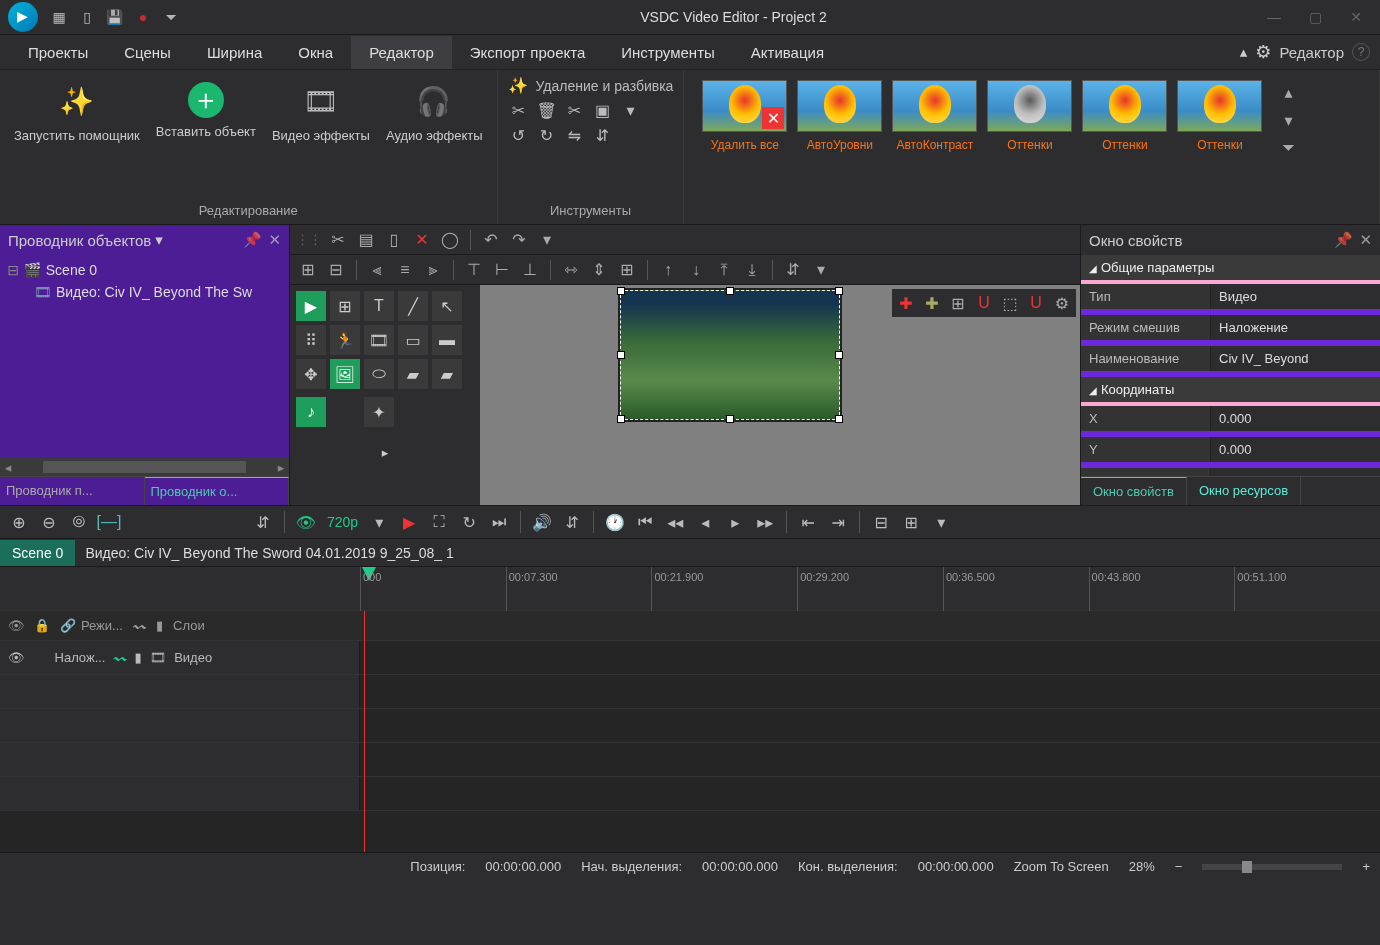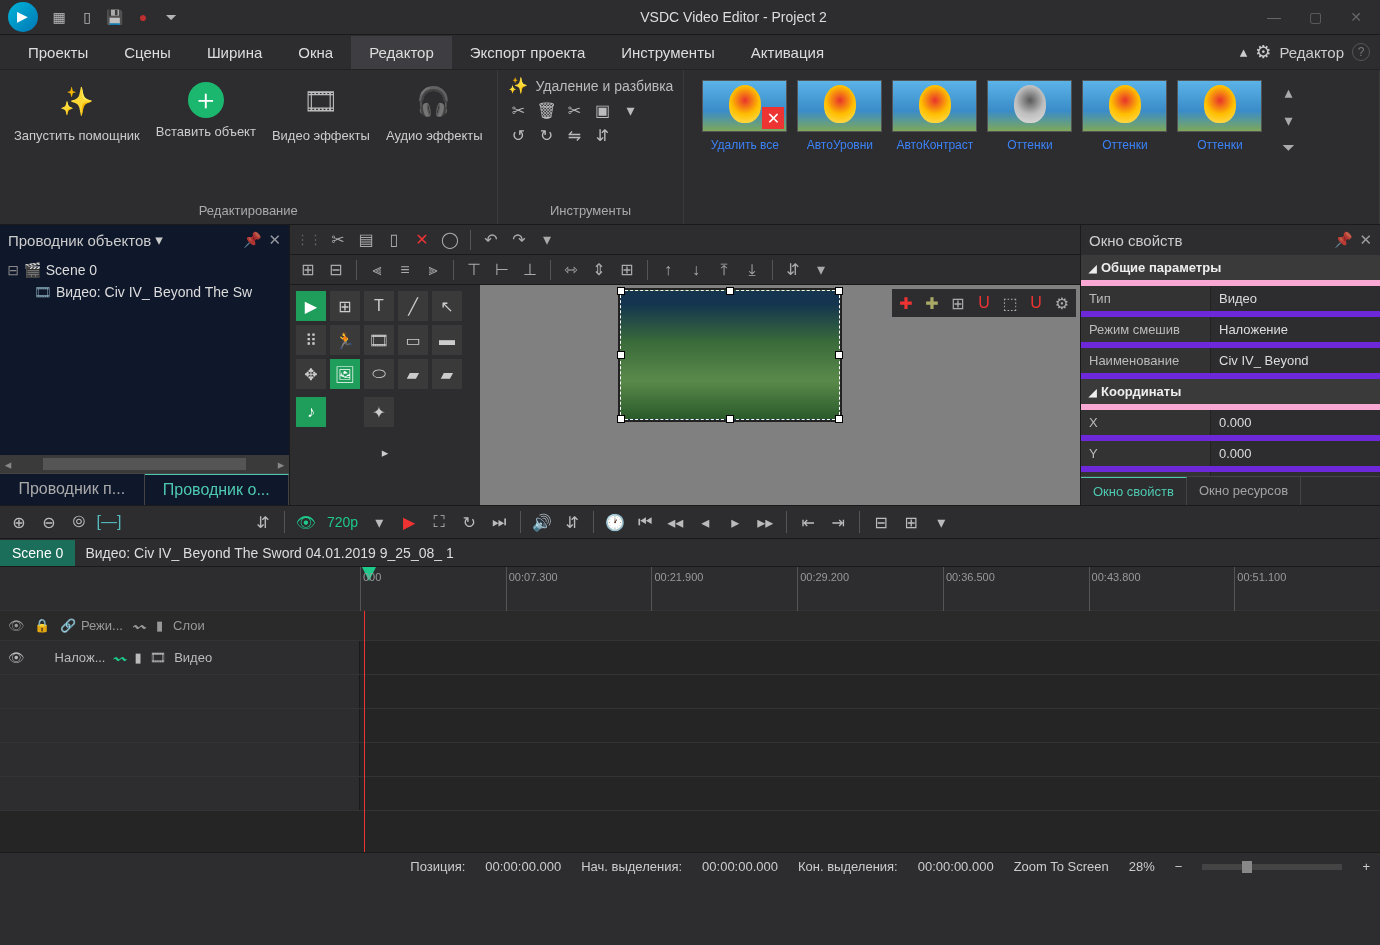--- a/index.html
+++ b/index.html
@@ -29,34 +29,34 @@
 .ribbon-label { text-align: center; color: #aaa; font-size: 13px; padding: 4px 0; }
 .tools-sub { display: flex; flex-direction: column; gap: 6px; }
 .tools-row { display: flex; align-items: center; gap: 6px; color: #bbb; font-size: 14px; }
 .tools-row .ti { width: 22px; text-align: center; font-size: 16px; }
 .style-gallery { display: flex; gap: 10px; padding: 4px 8px; }
 .style-item { display: flex; flex-direction: column; align-items: center; cursor: pointer; }
 .style-thumb { width: 85px; height: 52px; background: linear-gradient(#5bb3e8, #3a8cc8 60%, #7ea85a); border: 1px solid #555; position: relative; }
 .style-thumb::after { content: ""; position: absolute; left: 50%; top: 50%; transform: translate(-50%,-55%); width: 32px; height: 38px; background: radial-gradient(circle at 50% 40%, #e8332c, #ffbe00 50%, #ffe566); border-radius: 50% 50% 45% 45%; }
 .style-thumb.gray::after { filter: grayscale(1); }
 .style-thumb .x { position: absolute; right: 2px; bottom: 2px; color: #fff; background: #e33; width: 22px; height: 22px; font-size: 16px; display: flex; align-items: center; justify-content: center; }
-.style-caption { font-size: 12px; color: #3b82f6; margin-top: 6px; text-align: center; max-width: 90px; }
+.style-caption { font-size: 12px; color: #f97316; margin-top: 6px; text-align: center; max-width: 90px; }
 
 .mid { display: flex; height: 280px; }
-.explorer { width: 290px; background: #0f172a; border-right: 1px solid #1a1a1a; display: flex; flex-direction: column; }
+.explorer { width: 290px; background: #4c1d95; border-right: 1px solid #1a1a1a; display: flex; flex-direction: column; }
 .panel-hdr { display: flex; align-items: center; padding: 6px 8px; color: #ccc; font-size: 15px; }
 .panel-hdr .pin { margin-left: auto; opacity: 0.7; margin-right: 6px; }
 .panel-hdr .pclose { opacity: 0.7; cursor: pointer; }
 .tree { flex: 1; padding: 4px 6px; color: #ddd; font-size: 14px; overflow: hidden; }
 .tree-node { padding: 3px 0; white-space: nowrap; }
 .tree-node .tgl { display: inline-block; width: 14px; text-align: center; color: #888; }
 .tree-node .ic { display: inline-block; width: 18px; text-align: center; color: #8ab; }
 .tree-child { padding-left: 28px; }
 .explorer-tabs { display: flex; border-top: 1px solid #444; }
-.explorer-tab { flex: 1; padding: 6px; font-size: 16px; color: #aaa; border-right: 1px solid #444; cursor: pointer; white-space: nowrap; overflow: hidden; text-overflow: ellipsis; text-align: center; }
+.explorer-tab { flex: 1; padding: 6px; font-size: 13px; color: #aaa; border-right: 1px solid #444; cursor: pointer; white-space: nowrap; overflow: hidden; text-overflow: ellipsis; }
 .explorer-tab.active { color: #4ec9b0; border-top: 1px solid #4ec9b0; }
 .explorer-scroll { height: 18px; background: #3a3a3a; display: flex; align-items: center; }
 .explorer-scroll .arr { width: 16px; text-align: center; color: #888; }
 .explorer-scroll .thumb { width: 70%; height: 12px; background: #555; margin: 0 auto; }
 
 .editor { flex: 1; background: #3a3a3a; position: relative; display: flex; flex-direction: column; }
 .editor-tb1 { height: 30px; background: #2d2d30; display: flex; align-items: center; gap: 4px; padding: 0 6px; border-bottom: 1px solid #1a1a1a; }
 .editor-tb2 { height: 30px; background: #2d2d30; display: flex; align-items: center; gap: 4px; padding: 0 6px; border-bottom: 1px solid #1a1a1a; }
 .tb-btn { width: 24px; height: 24px; display: flex; align-items: center; justify-content: center; color: #aaa; cursor: pointer; font-size: 16px; }
 .tb-btn.red { color: #e33; }
@@ -67,21 +67,21 @@
 .tool.green { background: #1e9e5a; color: #fff; }
 .canvas { flex: 1; position: relative; background: #808080; }
 .preview { position: absolute; left: 140px; top: 5px; width: 220px; height: 130px; background: linear-gradient(#14344f 10%, #3a6b3a 40%, #5a8a4a, #2a5a2a); border: 1px dashed #fff; outline: 2px solid #222; }
 .handle { position: absolute; width: 8px; height: 8px; background: #fff; border: 1px solid #000; }
 .handle.tl{ left:-4px; top:-4px; } .handle.tr{ right:-4px; top:-4px; } .handle.bl{ left:-4px; bottom:-4px; } .handle.br{ right:-4px; bottom:-4px; }
 .handle.tm{ left:50%; top:-4px; margin-left:-4px; } .handle.bm{ left:50%; bottom:-4px; margin-left:-4px; } .handle.lm{ left:-4px; top:50%; margin-top:-4px; } .handle.rm{ right:-4px; top:50%; margin-top:-4px; }
 .canvas-tb3 { position: absolute; right: 4px; top: 4px; height: 28px; background: #2d2d30; display: flex; padding: 2px; gap: 2px; }
 
 .props { width: 300px; background: #2d2d30; border-left: 1px solid #1a1a1a; display: flex; flex-direction: column; }
 .props-body { flex: 1; overflow: hidden; font-size: 13px; }
-.prop-section { background: #3a3a3a; padding: 5px 8px; color: #eee; font-weight: bold; border-bottom: 6px solid #f9a8d4; }
+.prop-section { background: #3a3a3a; padding: 5px 8px; color: #eee; font-weight: normal; border-bottom: 4px solid #f9a8d4; }
 .prop-section .tri { display: inline-block; width: 12px; font-size: 10px; }
 .prop-row { display: flex; border-bottom: 6px solid #6d28d9; }
 .prop-name { width: 130px; padding: 5px 8px; color: #bbb; white-space: nowrap; overflow: hidden; background: #333; border-right: 1px solid #222; }
 .prop-val { flex: 1; padding: 5px 8px; color: #ddd; background: #2d2d30; white-space: nowrap; overflow: hidden; }
 
 .timeline-tb { height: 34px; background: #2d2d30; display: flex; align-items: center; padding: 0 6px; gap: 4px; border-top: 1px solid #1a1a1a; border-bottom: 1px solid #1a1a1a; }
 .tl-btn { width: 26px; height: 26px; display: flex; align-items: center; justify-content: center; color: #bbb; cursor: pointer; font-size: 16px; }
 .tl-btn.eye { color: #1ec98a; }
 .tl-btn.red { color: #e33; }
 .tl-sep { width: 1px; height: 22px; background: #555; margin: 0 4px; }
@@ -108,21 +108,21 @@
 .clip { position: absolute; left: 4px; top: 2px; height: 30px; width: 580px; background: #8ab4e8; border: 1px solid #4a7ab8; display: flex; align-items: center; padding: 0 6px; color: #222; font-size: 13px; gap: 6px; }
 .clip .cthumb { width: 34px; height: 22px; background: #3a6b3a; }
 .cursor-line { position: absolute; left: 364px; top: 44px; bottom: 0; width: 1px; background: #e33; }
 
 .statusbar { height: 28px; background: #2d2d30; display: flex; align-items: center; padding: 0 10px; color: #ccc; font-size: 13px; border-top: 1px solid #1a1a1a; gap: 20px; }
 .statusbar .sp { flex: 1; }
 .zoom-slider { width: 140px; height: 6px; background: #444; position: relative; }
 .zoom-slider .zth { position: absolute; left: 28%; top: -3px; width: 10px; height: 12px; background: #888; }
 
 .props-tabs { display: flex; border-top: 1px solid #444; }
-.props-tab { padding: 6px 12px; font-size: 13px; color: #a3a3a3; cursor: pointer; border-right: 1px solid #444; }
+.props-tab { padding: 6px 12px; font-size: 13px; color: #5eead4; cursor: pointer; border-right: 1px solid #444; }
 .props-tab.active { color: #4ec9b0; border-top: 1px solid #4ec9b0; }
 
 .icon.wand { color: #ddd; }
 .icon.plus { background: #1cb76f; border-radius: 50%; color: #fff; width: 36px; height: 36px; }
 .icon.film { color: #bbb; }
 .icon.hp { color: #888; }
 </style>
 </head>
 <body>
 

